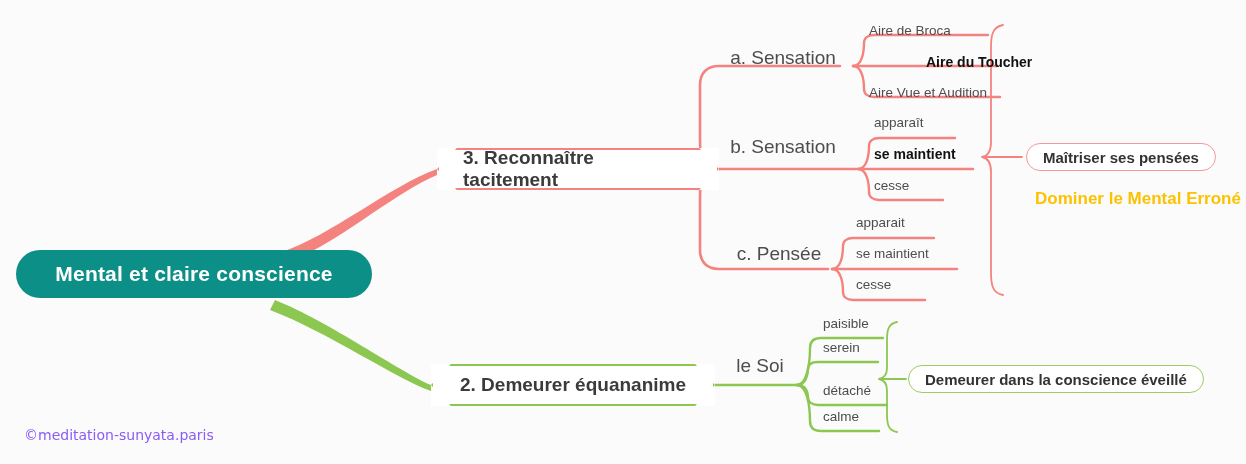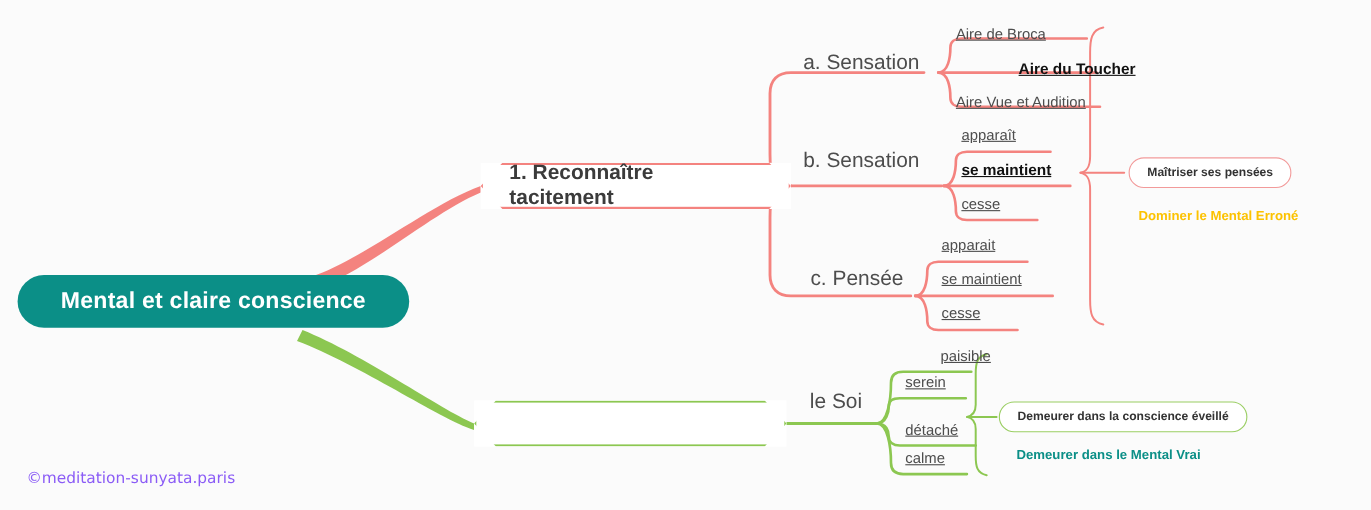--- a/index.html
+++ b/index.html
@@ -56,37 +56,36 @@
     transform:translate(-50%, -100%);
     padding-bottom:3px;
   }
 
   
   .leaf {
     font-size:13.5px; color:#4d4d4d;
     position:absolute;
     transform:translateY(-100%);
     padding-bottom:3px;
-    text-decoration:underline;
   }
   .leaf.bold { color:#111111; font-weight:bold; font-size:14px; }
 
   
   .pill {
     position:absolute;
     border-radius:16px;
     background:#ffffff;
     display:flex; align-items:center; justify-content:center;
-    font-size:11px; font-weight:bold; color:#333333;
+    font-size:15px; font-weight:bold; color:#333333;
     height:28px; padding:0 16px;
   }
   .pill.red { border:1.6px solid #f29a9a; left:1026px; top:143px; }
   .pill.green { border:1.6px solid #9ace63; left:908px; top:365px; }
 
-  .note { position:absolute; font-size:12px; font-weight:bold; white-space:nowrap; }
+  .note { position:absolute; font-size:17px; font-weight:bold; white-space:nowrap; }
   .note.gold { color:#fcc200; left:1035px; top:189px; }
   .note.teal { color:#0b8f87; left:924px; top:406px; }
 
   .copyright {
     position:absolute; left:24px; top:427px;
     font-size:14px; color:#8b5cf6;
     font-family:"DejaVu Sans", sans-serif;
   }
 </style>
 </head>
@@ -145,21 +144,21 @@
       <path d="M 879 379 L 906 379"></path>
     </g>
   </svg>
 
   <div class="node central">
     <span>Mental et claire conscience</span>
   </div>
 
   <div class="hex red">
     <span class="hexbg"></span>
-    <span class="hextxt">1. Reconnaître tacitement</span>
+    <span class="hextxt">3. Reconnaître tacitement</span>
   </div>
 
   <div class="sublabel" style="left:783px; top:72px;">a. Sensation</div>
   <div class="sublabel" style="left:783px; top:161px;">b. Sensation</div>
   <div class="sublabel" style="left:779px; top:254px;margin-top:14px;">c. Pensée</div>
 
   <div class="leaf" style="left:869px; top:41px;">Aire de Broca</div>
   <div class="leaf bold" style="left:898px; top:73px;margin-left:28px;">Aire du Toucher</div>
   <div class="leaf" style="left:869px; top:103px;">Aire Vue et Audition</div>
 
@@ -169,26 +168,26 @@
 
   <div class="leaf" style="left:856px; top:233px;">apparait</div>
   <div class="leaf" style="left:856px; top:264px;">se maintient</div>
   <div class="leaf" style="left:856px; top:295px;">cesse</div>
 
   <div class="pill red">Maîtriser ses pensées</div>
   <div class="note gold">Dominer le Mental Erroné</div>
 
   <div class="hex green">
     <span class="hexbg"></span>
+    <span class="hextxt">2. Demeurer équananime</span>
   </div>
 
   <div class="sublabel" style="left:760px; top:380px;">le Soi</div>
 
-  <div class="leaf" style="left:823px; top:334px;margin-left:32px;">paisible</div>
+  <div class="leaf" style="left:823px; top:334px;">paisible</div>
   <div class="leaf" style="left:823px; top:358px;">serein</div>
   <div class="leaf" style="left:823px; top:401px;">détaché</div>
   <div class="leaf" style="left:823px; top:427px;">calme</div>
 
   <div class="pill green">Demeurer dans la conscience éveillé</div>
-  <div class="note teal">Demeurer dans le Mental Vrai</div>
 
   <div class="copyright">©meditation-sunyata.paris</div>
 </div>
 
 </body></html>

